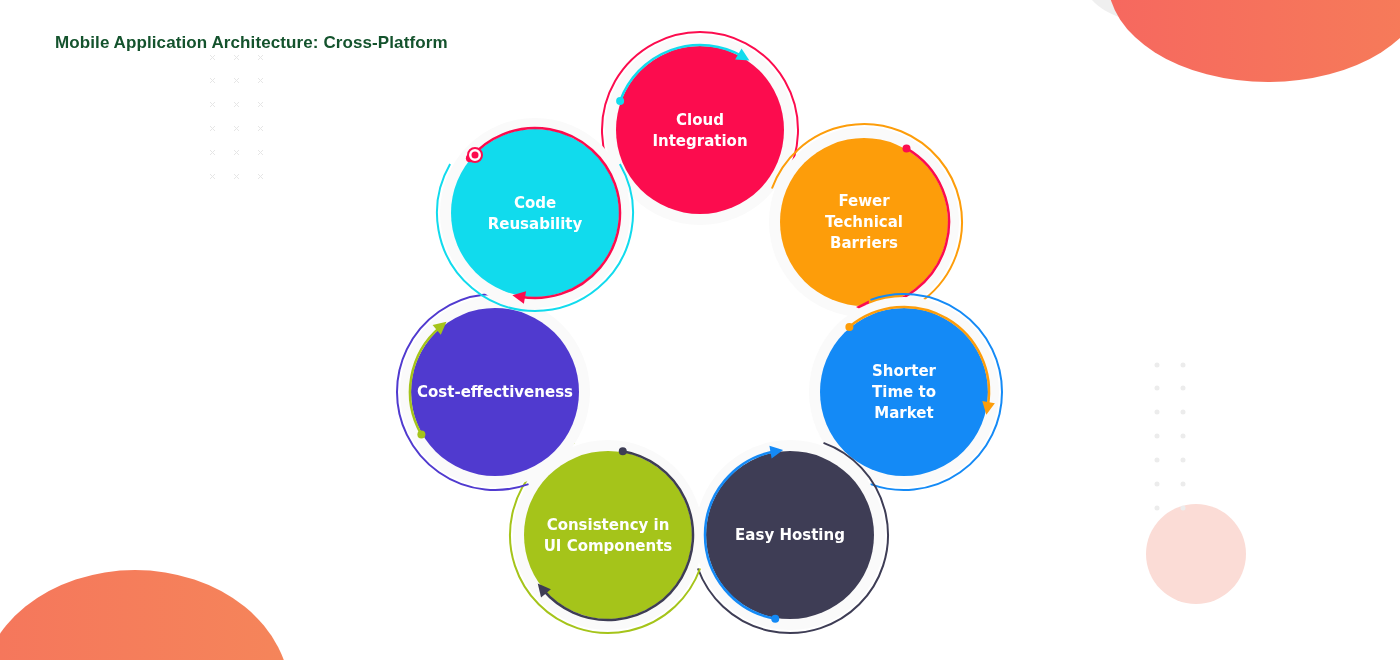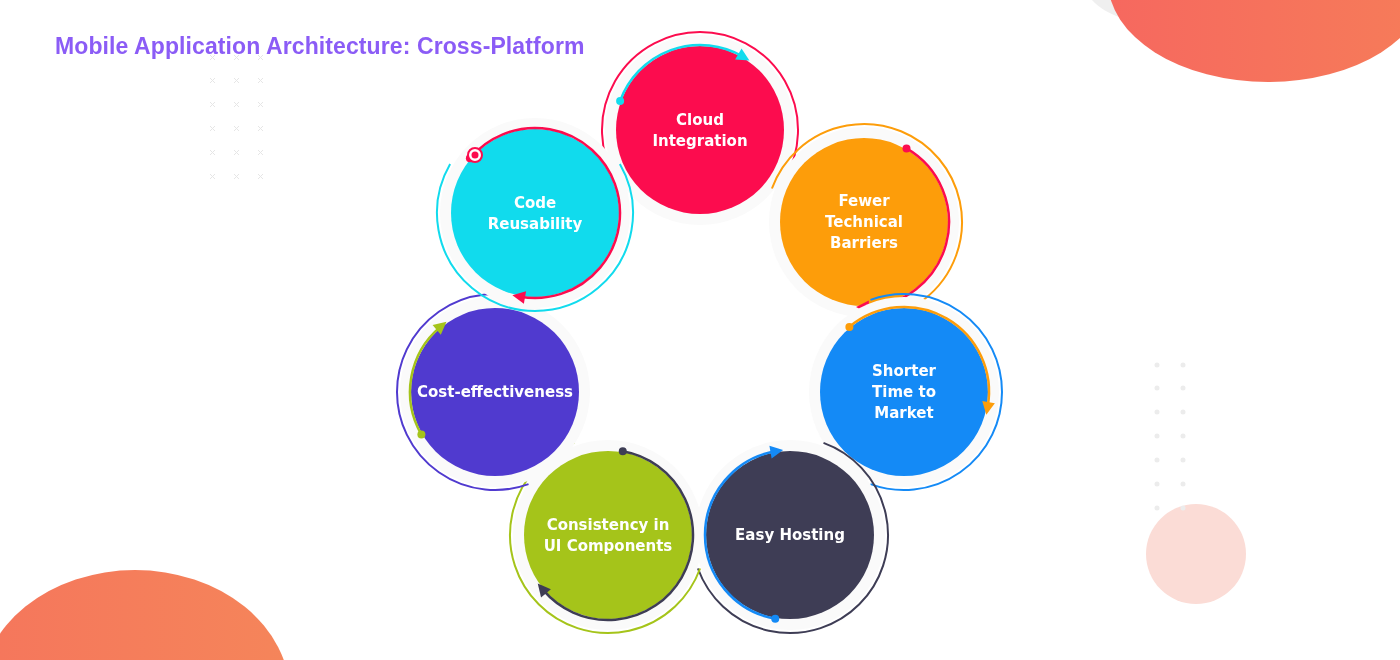--- a/index.html
+++ b/index.html
@@ -1,17 +1,17 @@
 <!DOCTYPE html>
 <html><head>
 <meta charset="utf-8">
 <style>
   html,body{margin:0;padding:0;}
   body{width:1400px;height:660px;position:relative;overflow:hidden;background:#ffffff;font-family:"Liberation Sans",sans-serif;}
-  .title{position:absolute;left:55px;top:33px;font-size:23px;font-weight:bold;color:#8b5cf6;letter-spacing:0.1px;margin:0;}
+  .title{position:absolute;left:55px;top:33px;font-size:17px;font-weight:bold;color:#14532d;letter-spacing:0.1px;margin:0;}
   .blob{position:absolute;border-radius:50%;}
   .blob-tr{left:1108px;top:-120px;width:320px;height:202px;background:linear-gradient(90deg,#f6685f,#f67c59);}
   .blob-tr-shadow{left:1080px;top:-80px;width:120px;height:100px;background:#efefef;}
   .blob-bl{left:-20px;top:570px;width:310px;height:250px;background:linear-gradient(90deg,#f5765c,#f5855a);}
   .blob-br{left:1146px;top:504px;width:100px;height:100px;background:#fbdcd6;}
   .dots{position:absolute;}
   svg#diagram{position:absolute;left:0;top:0;}
   .lbl{font-family:"DejaVu Sans",sans-serif;font-weight:bold;fill:#ffffff;font-size:15px;text-anchor:middle;}
 </style>
 </head>

